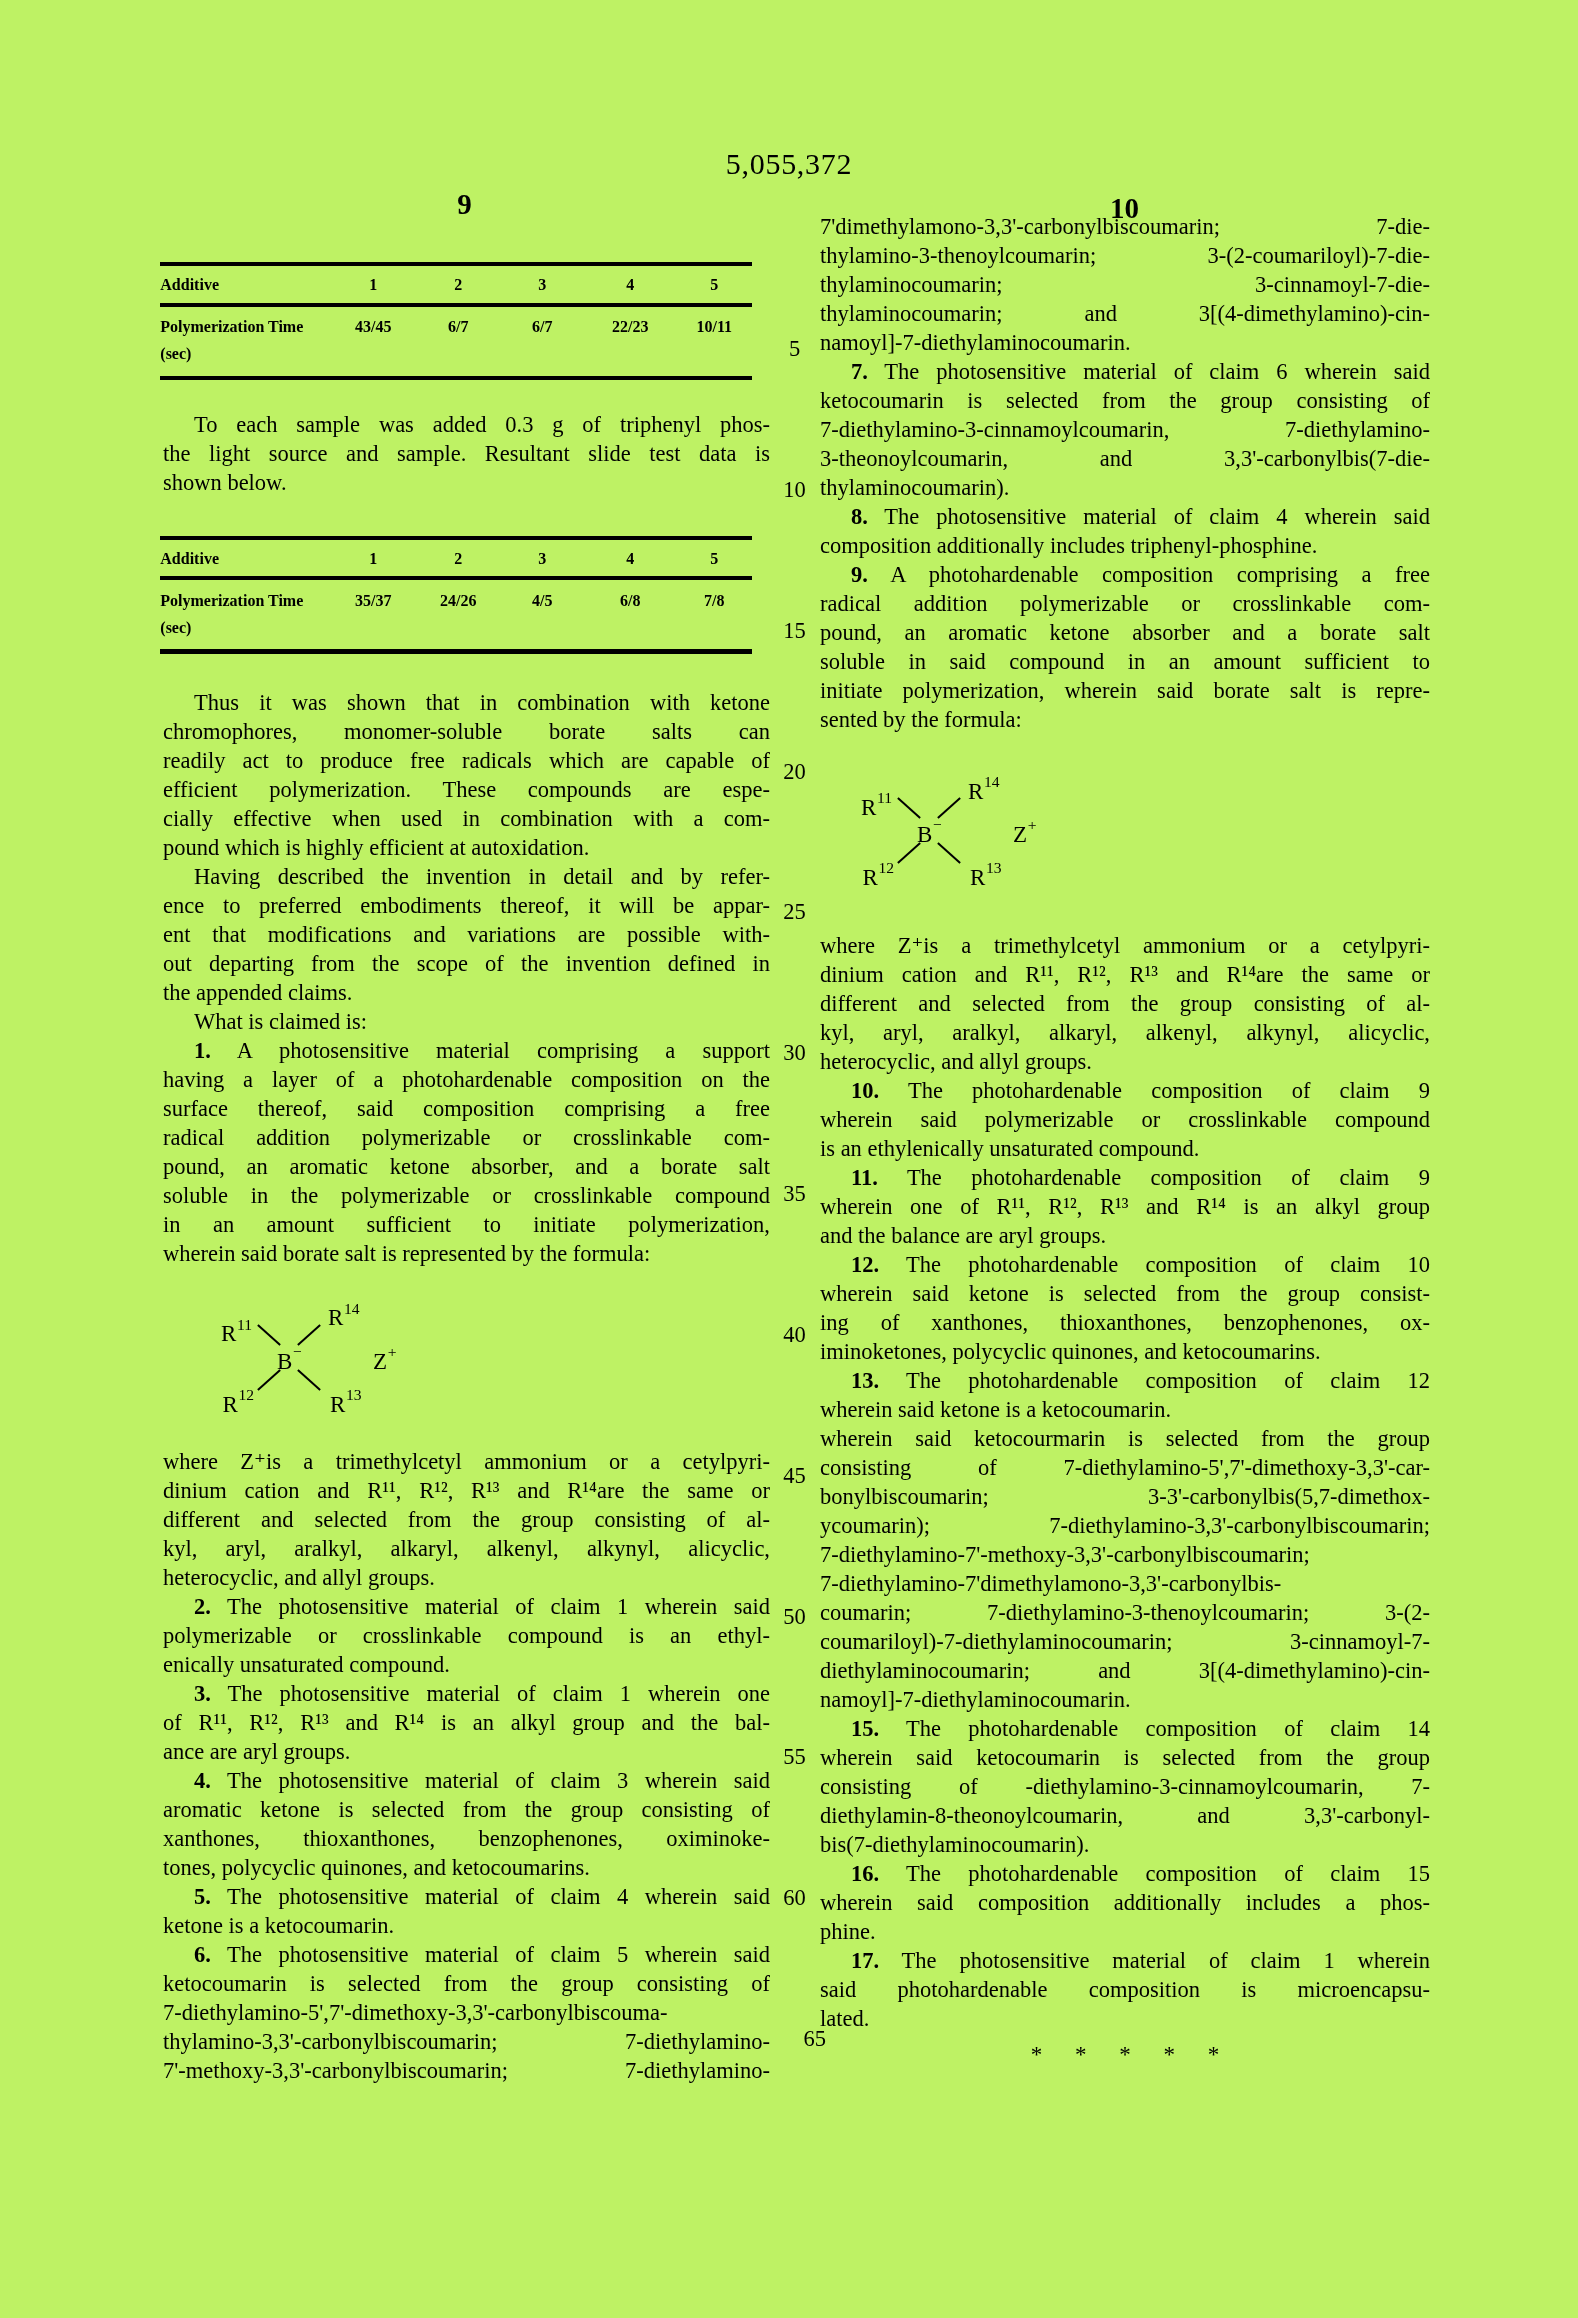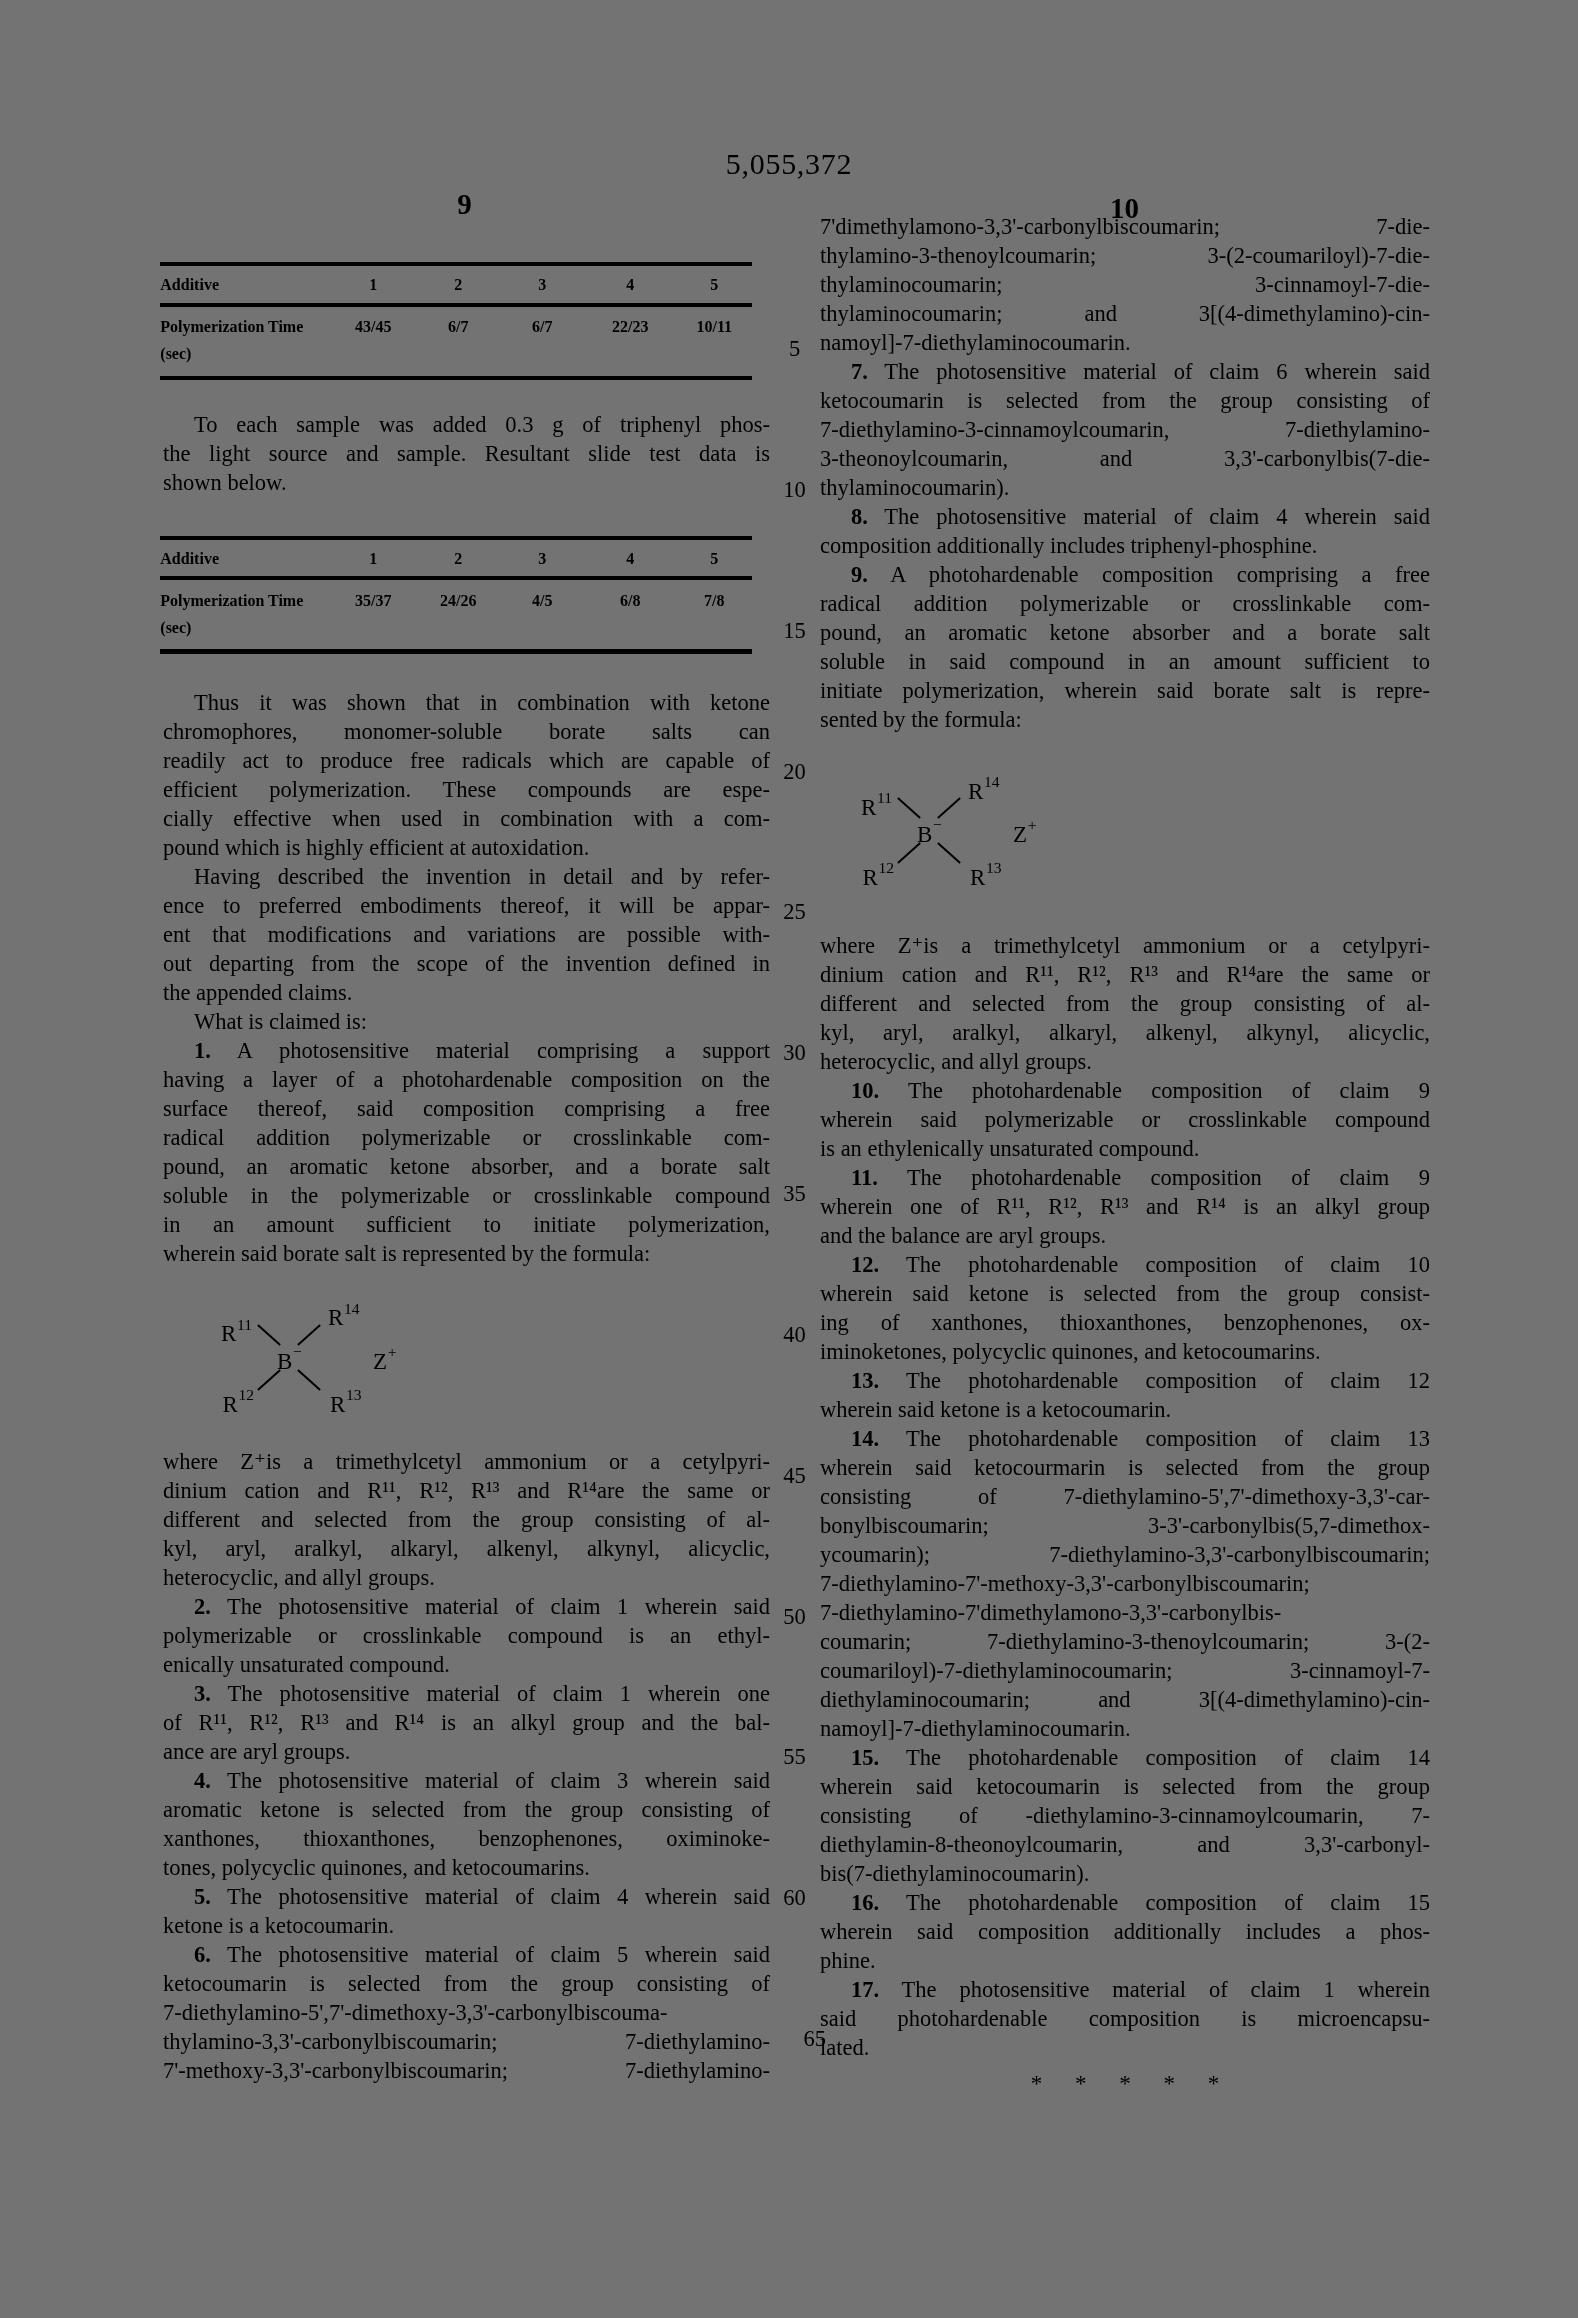--- a/index.html
+++ b/index.html
@@ -1,17 +1,17 @@
 <!DOCTYPE html>
 <html style="font-size:11px"><head>
 <meta charset="utf-8">
 <style>
   html,body { margin:0; padding:0; background:#e8e8e8; }
   .page {
-    position:relative; width:1578px; height:2319px; background:#737373;
+    position:relative; width:1578px; height:2319px; background:#bef264;
     font-family:"Liberation Serif","DejaVu Serif",serif; color:#000;
     overflow:hidden;
   }
   .hdr { position:absolute; font-family:"Liberation Serif","DejaVu Serif",serif; }
   #patent-number { left:0; top:147px; width:1578px; text-align:center; font-size:30px; letter-spacing:0.7px; }
   #page-num-left { left:427px; top:188px; width:75px; text-align:center; font-size:29px; font-weight:700; }
   #page-num-right { left:1087px; top:192px; width:75px; text-align:center; font-size:29px; font-weight:700; }
   .linenum { position:absolute; left:763px; width:63px; text-align:center; font-size:22.5px; line-height:29px; }
 
   .col { position:absolute; font-size:22.5px; line-height:29px; }
@@ -273,21 +273,20 @@
         <div class="jline indent"><b>12.</b> The photohardenable composition of claim 10</div>
         <div class="jline">wherein said ketone is selected from the group consist-</div>
         <div class="jline">ing of xanthones, thioxanthones, benzophenones, ox-</div>
         <div class="jline last">iminoketones, polycyclic quinones, and ketocoumarins.</div>
       </div>
     <div class="para">
         <div class="jline indent"><b>13.</b> The photohardenable composition of claim 12</div>
         <div class="jline last">wherein said ketone is a ketocoumarin.</div>
       </div>
     <div class="para">
-        <div class="jline indent"><b>14.</b> The photohardenable composition of claim 13</div>
         <div class="jline">wherein said ketocourmarin is selected from the group</div>
         <div class="jline">consisting of 7-diethylamino-5',7'-dimethoxy-3,3'-car-</div>
         <div class="jline">bonylbiscoumarin; 3-3'-carbonylbis(5,7-dimethox-</div>
         <div class="jline">ycoumarin); 7-diethylamino-3,3'-carbonylbiscoumarin;</div>
         <div class="jline">7-diethylamino-7'-methoxy-3,3'-carbonylbiscoumarin;</div>
         <div class="jline">7-diethylamino-7'dimethylamono-3,3'-carbonylbis-</div>
         <div class="jline">coumarin; 7-diethylamino-3-thenoylcoumarin; 3-(2-</div>
         <div class="jline">coumariloyl)-7-diethylaminocoumarin; 3-cinnamoyl-7-</div>
         <div class="jline">diethylaminocoumarin; and 3[(4-dimethylamino)-cin-</div>
         <div class="jline last">namoyl]-7-diethylaminocoumarin.</div>

